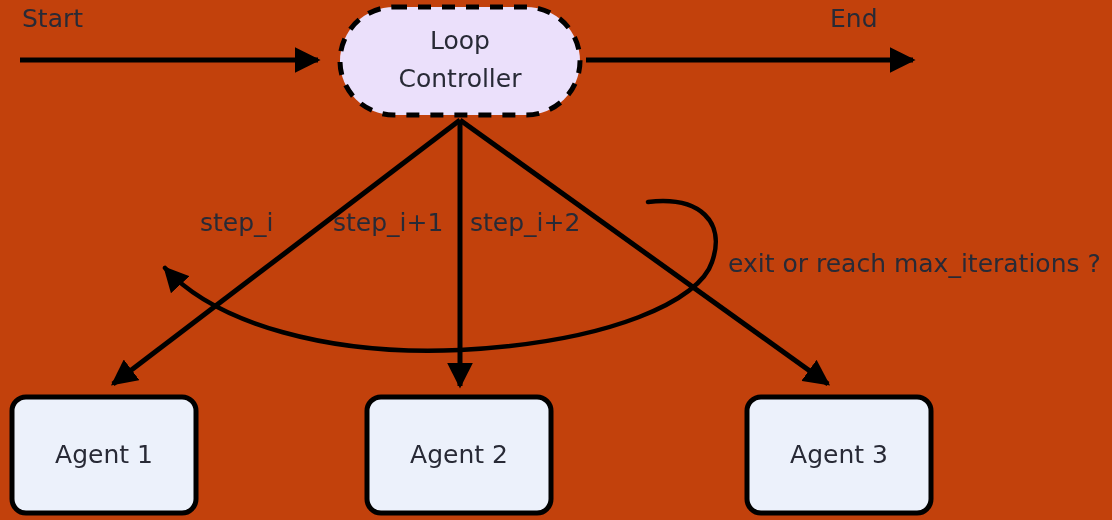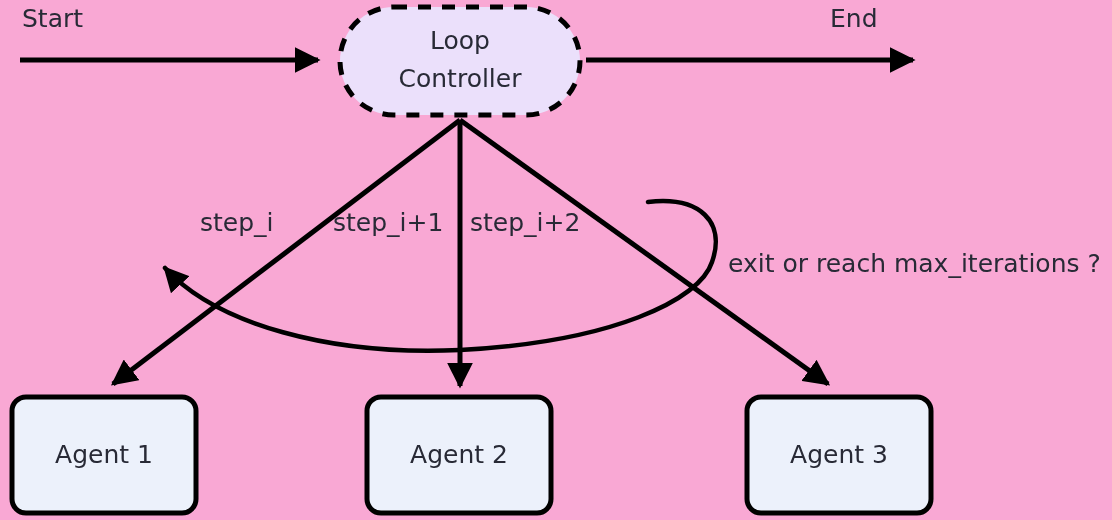--- a/index.html
+++ b/index.html
@@ -11,21 +11,21 @@
   body {
     width: 1112px;
     height: 520px;
     overflow: hidden;
     font-family: "DejaVu Sans", "Liberation Sans", sans-serif;
   }
   #diagram-root {
     position: relative;
     width: 1112px;
     height: 520px;
-    background: #f9a8d4;
+    background: #c2410c;
   }
   svg#flow {
     display: block;
     width: 1112px;
     height: 520px;
   }
   .node-label,
   .edge-label,
   .endpoint-label {
     font-family: "DejaVu Sans", "Liberation Sans", sans-serif;

